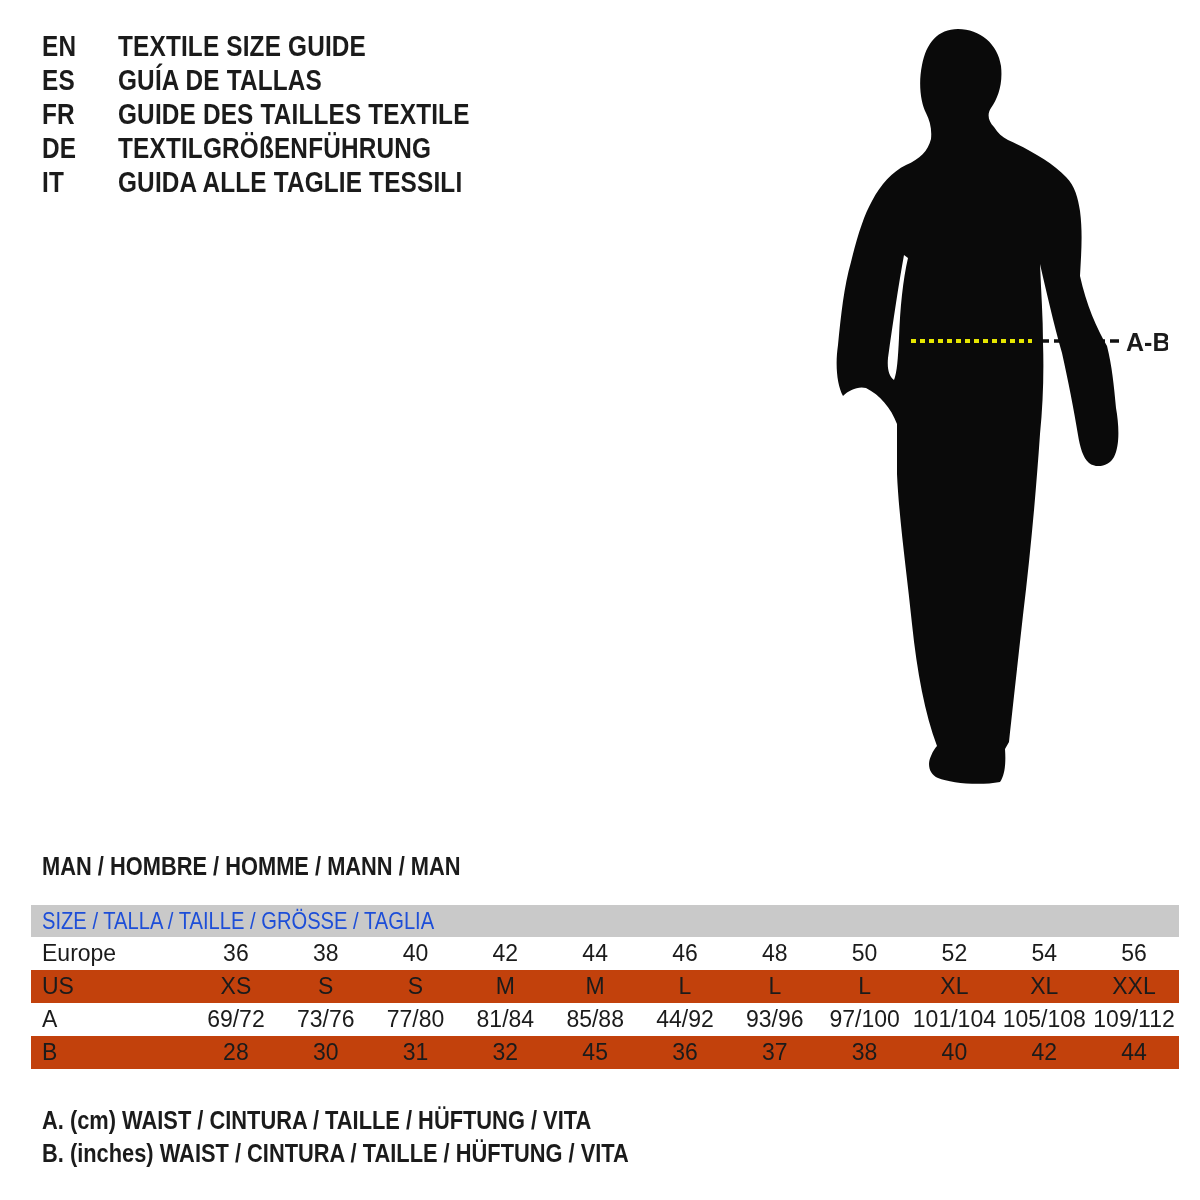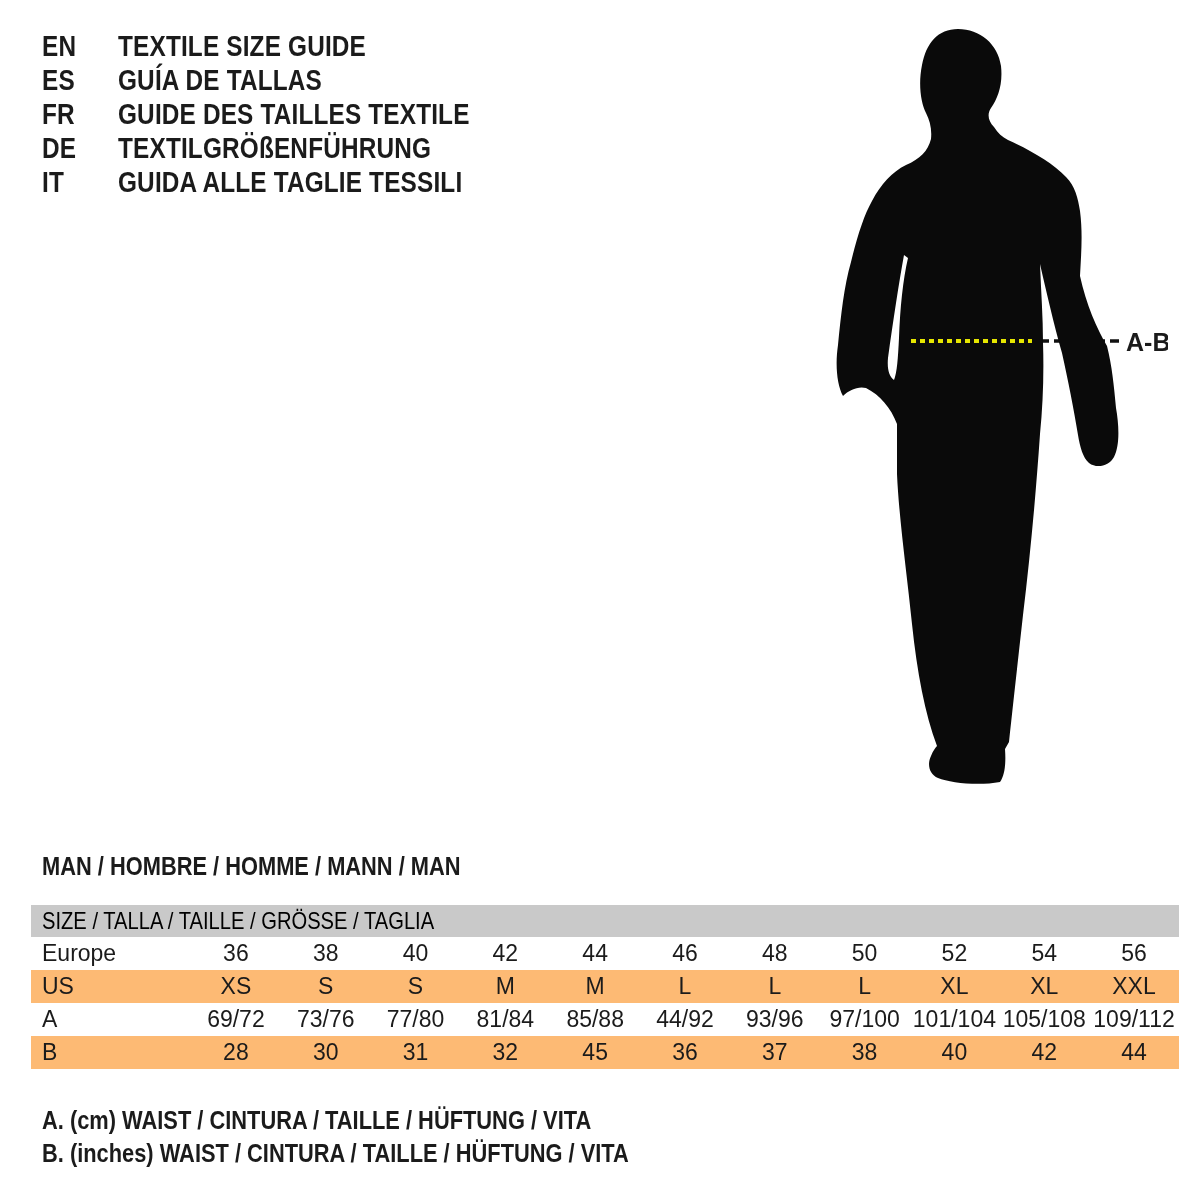--- a/index.html
+++ b/index.html
@@ -16,23 +16,23 @@
   .garment{position:absolute;left:42px;top:219px;height:34px;display:flex;align-items:center;
            font-size:29px;font-weight:700;letter-spacing:.2px;}
   
   .figure-wrap{position:absolute;left:818px;top:0;width:350px;height:790px;margin-top:14px;}
   
   .man-heading{position:absolute;left:42px;top:850px;height:32px;display:flex;align-items:center;
                font-size:26px;font-weight:700;}
   
   .size-table{position:absolute;left:31px;top:905px;width:1148px;font-size:23px;}
   .t-head{height:32px;background:#c9c9c9;display:flex;align-items:center;padding-left:11px;
-          font-size:24px;color:#000000;}
+          font-size:24px;color:#1d4ed8;}
   .t-row{height:33px;display:flex;align-items:center;}
-  .t-row.alt{background:#fdba74;}
+  .t-row.alt{background:#c2410c;}
   .t-label{width:160px;padding-left:11px;box-sizing:border-box;}
   .t-cell{flex:1;text-align:center;}
   
   .note{position:absolute;left:42px;height:32px;display:flex;align-items:center;
         font-size:26px;font-weight:700;}
   .note-a{top:1104px;}
   .note-b{top:1137px;}
 </style>
 </head>
 <body>

